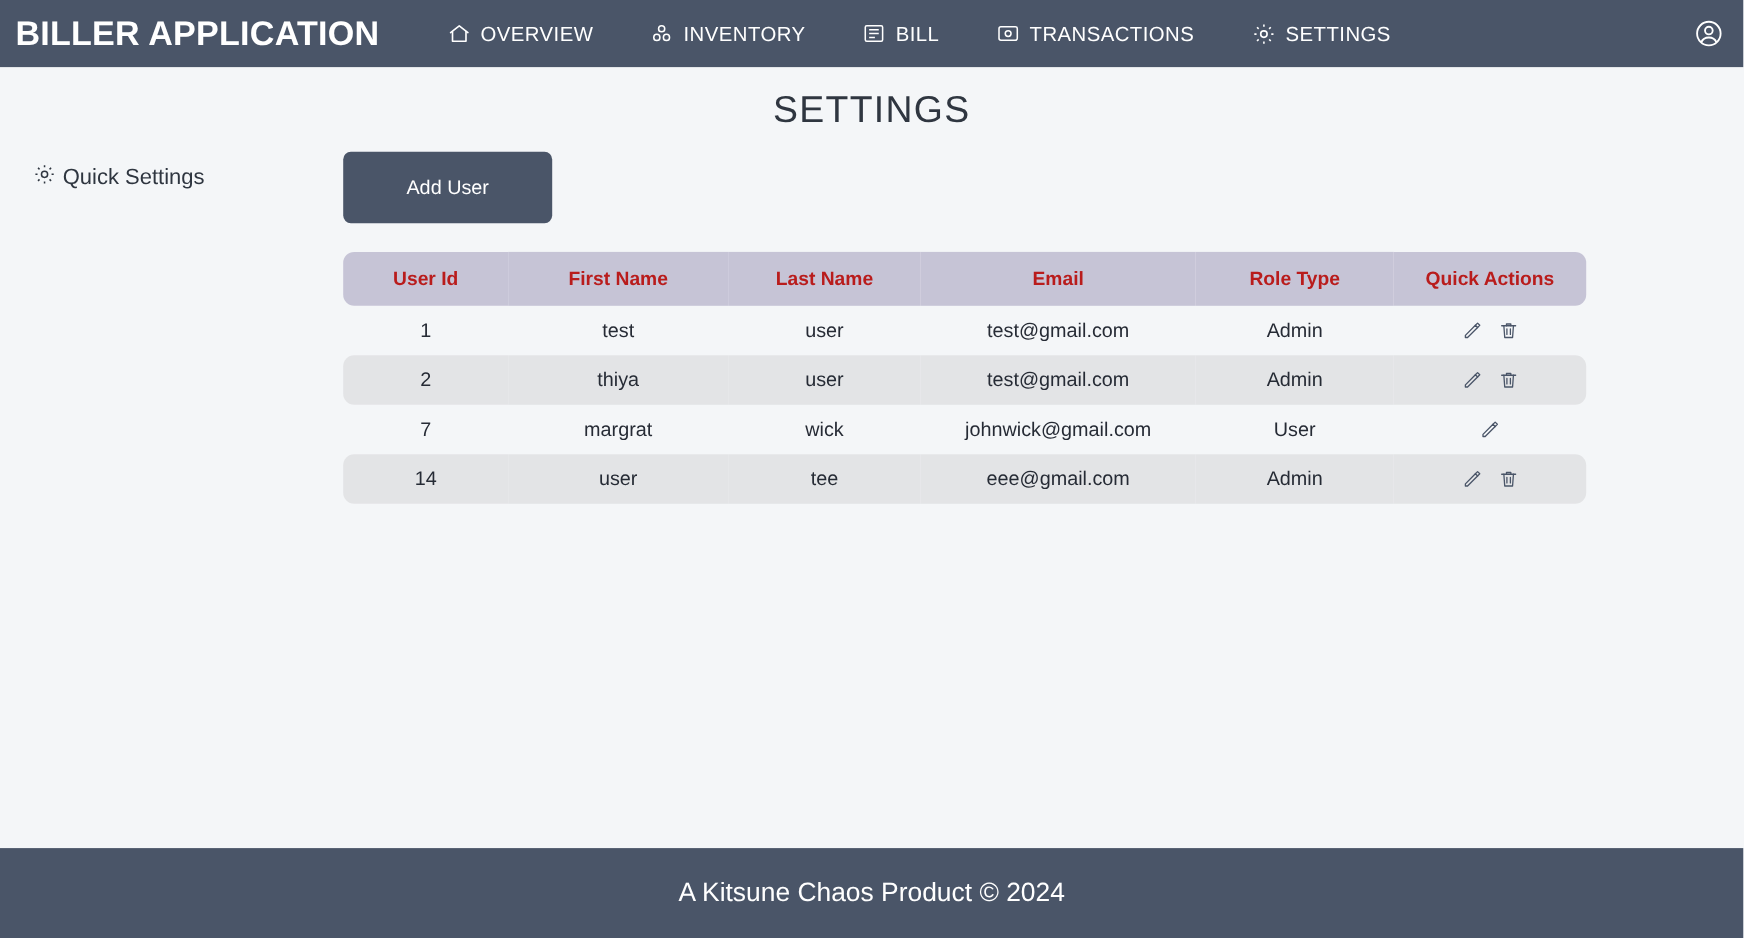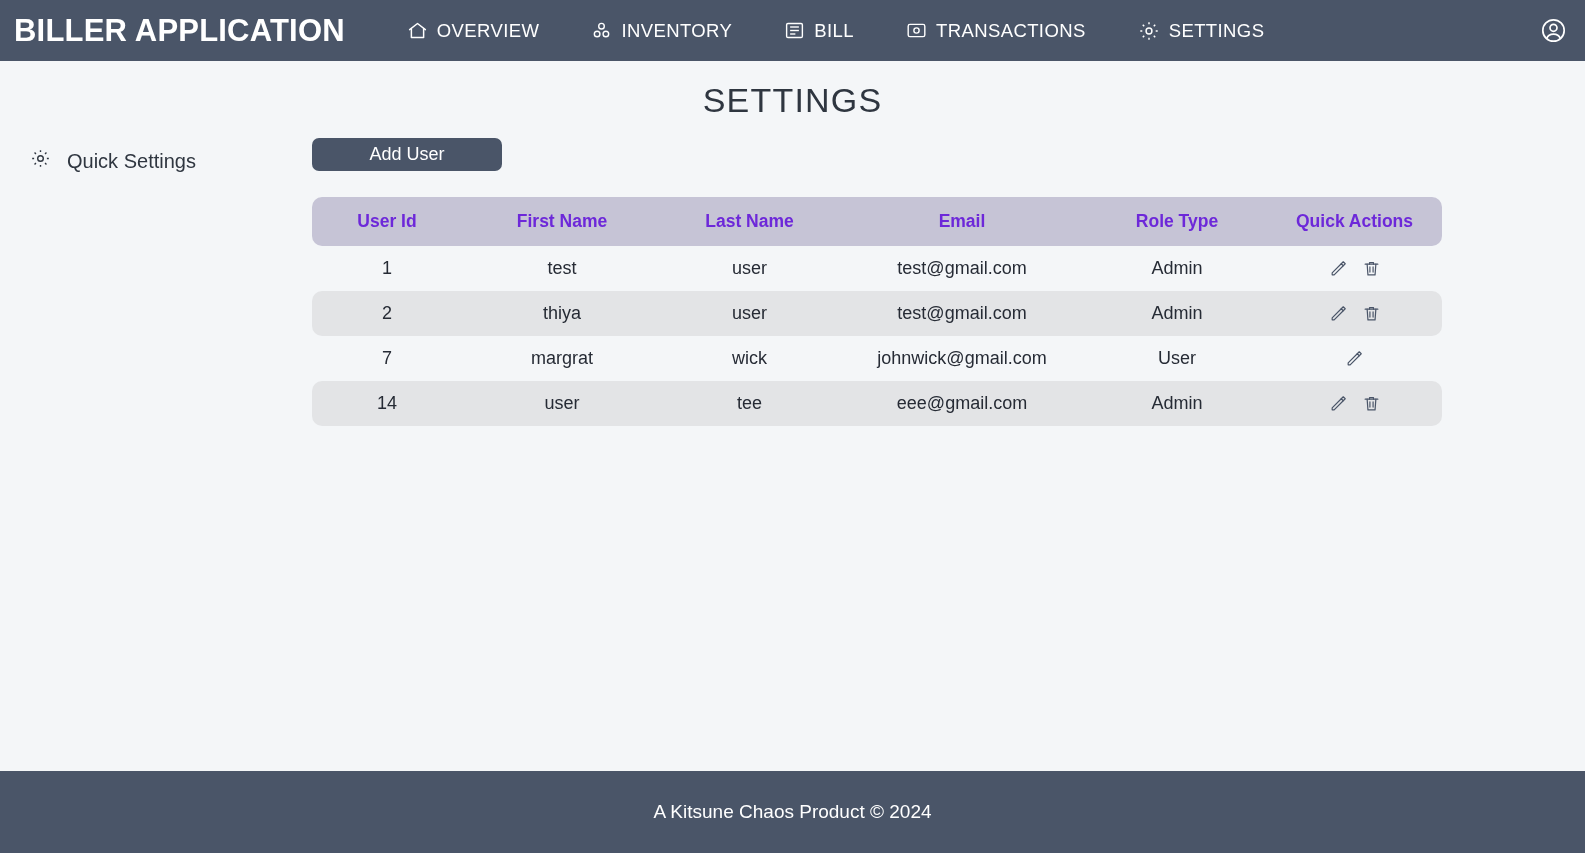--- a/index.html
+++ b/index.html
@@ -79,21 +79,21 @@
 
   
   .sidebar {
     width: 310px;
     flex: 0 0 310px;
     padding: 16px 25px 0 30px;
   }
   .quick-settings {
     display: flex;
     align-items: center;
-    gap: 16px;
+    gap: 6px;
     font-size: 20px;
     color: #2f3640;
     margin-bottom: 26px;
   }
   .side-item {
     font-size: 19px;
     color: #1f2430;
     padding: 9px 0 9px 14px;
     margin-bottom: 6px;
     border-radius: 3px;
@@ -118,41 +118,41 @@
     padding: 6px 150px 0 2px;
   }
   .add-user-btn {
     background: #4a5568;
     color: #ffffff;
     border: none;
     border-radius: 7px;
     font-size: 18px;
     font-family: "Liberation Sans", sans-serif;
     width: 190px;
-    height: 33px;
+    height: 65px;
     cursor: pointer;
     margin-bottom: 26px;
     display: block;
   }
 
   
   .table {
     width: 1130px;
     border-collapse: separate;
     border-spacing: 0;
     font-size: 17.5px;
     color: #1f2430;
   }
   .table thead th {
     background: #c6c4d6;
     font-weight: bold;
     font-size: 17.5px;
     padding: 14px 6px;
     text-align: center;
-    color: #6d28d9;
+    color: #b91c1c;
   }
   .table thead th:first-child { border-radius: 10px 0 0 10px; }
   .table thead th:last-child  { border-radius: 0 10px 10px 0; }
   .table tbody td {
     padding: 12px 6px;
     text-align: center;
     font-size: 18px;
     color: #262b35;
   }
   .table tbody tr.alt td { background: #e3e4e6; }
@@ -179,21 +179,21 @@
 
   
   .footer {
     height: 82px;
     flex: 0 0 82px;
     background: #4a5568;
     color: #ffffff;
     display: flex;
     align-items: center;
     justify-content: center;
-    font-size: 19px;
+    font-size: 24px;
   }
 </style>
 </head>
 <body>
 
 <div class="app">
 
   <div class="topbar">
     <div class="brand">BILLER APPLICATION</div>
 

